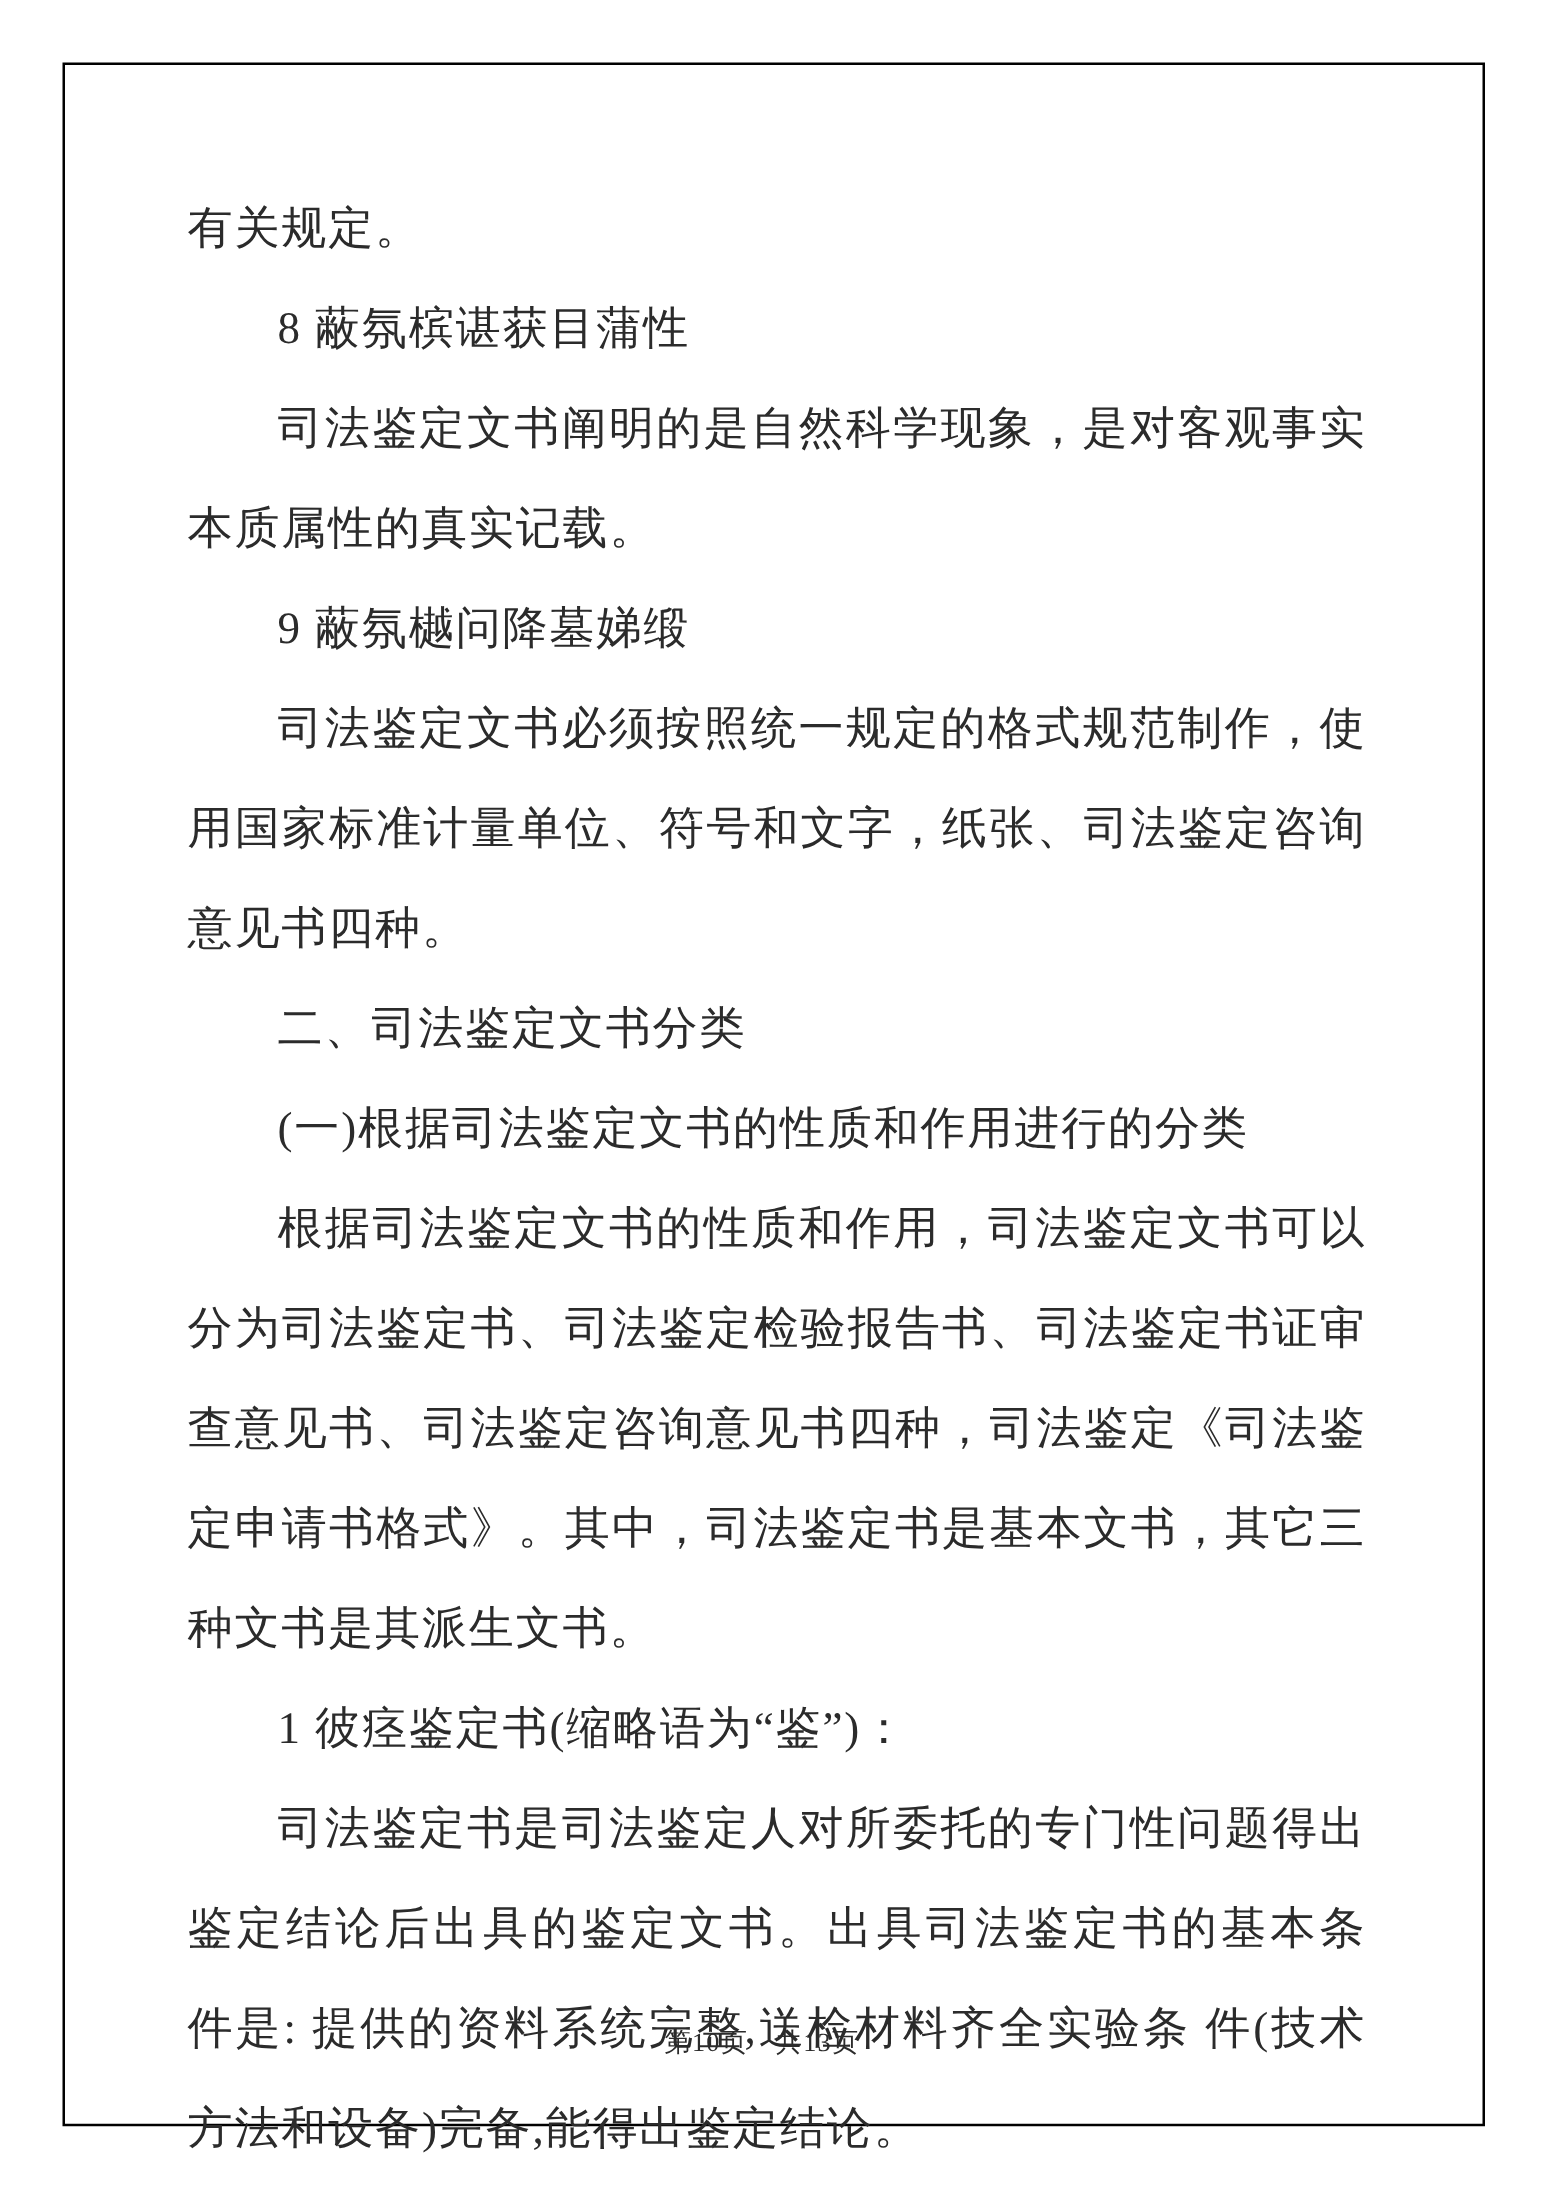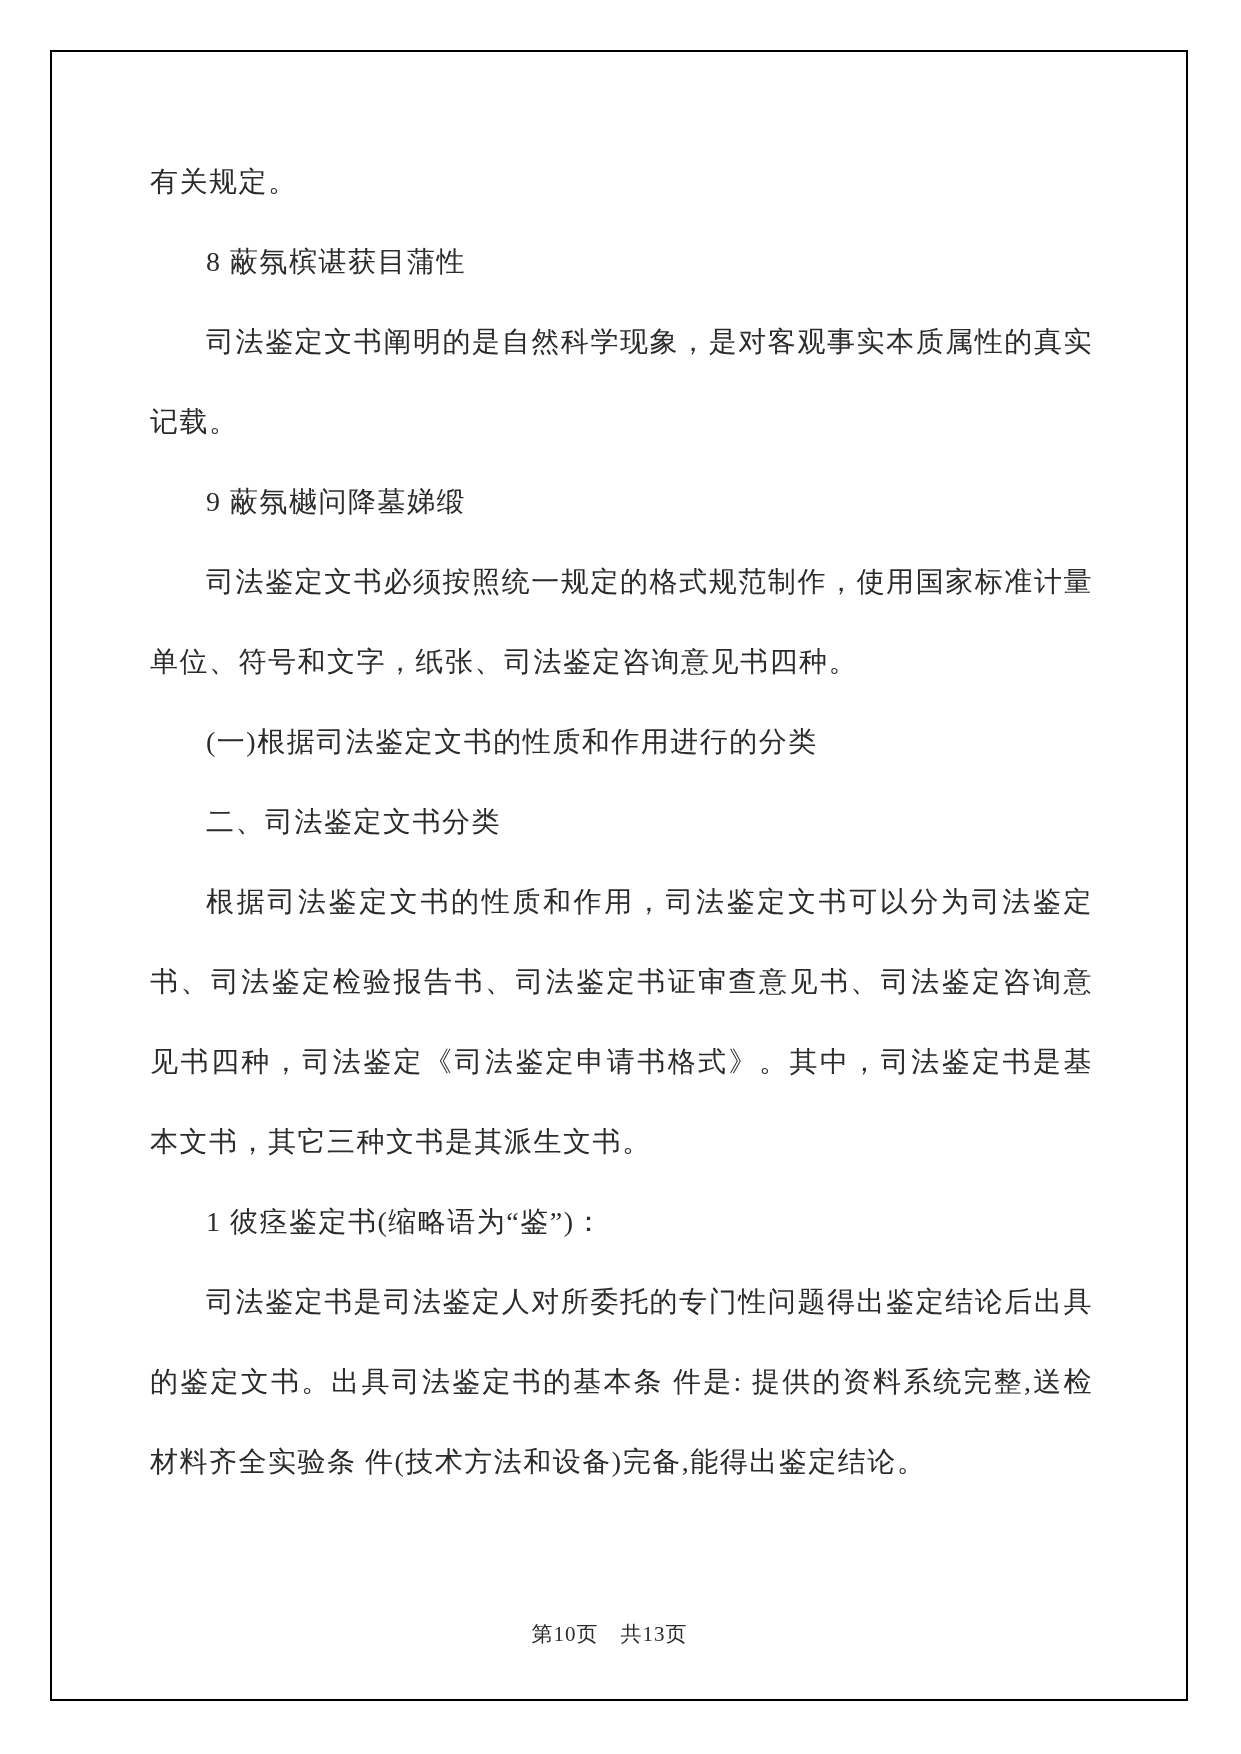--- a/index.html
+++ b/index.html
@@ -25,21 +25,21 @@
     box-sizing: border-box;
   }
   .content {
     position: absolute;
     left: 150px;
     top: 142px;
     width: 943px;
   }
   .para {
     margin: 0;
-    font-size: 28px;
+    font-size: 36px;
     line-height: 80px;
     color: #2b2b2b;
     letter-spacing: 1.5px;
     text-align: justify;
     text-justify: inter-character;
     text-indent: 2em;
     font-weight: 400;
   }
   .para.no-indent {
     text-indent: 0;
@@ -59,22 +59,22 @@
 <body>
 
 <div class="page">
   <div class="page-border"></div>
   <div class="content" id="paragraphs">
       <p class="para no-indent">有关规定。</p>
       <p class="para">8 蔽氛槟谌获目蒲性</p>
       <p class="para">司法鉴定文书阐明的是自然科学现象，是对客观事实本质属性的真实记载。</p>
       <p class="para">9 蔽氛樾问降墓娣缎</p>
       <p class="para">司法鉴定文书必须按照统一规定的格式规范制作，使用国家标准计量单位、符号和文字，纸张、司法鉴定咨询意见书四种。</p>
+      <p class="para">二、司法鉴定文书分类</p>
       <p class="para">(一)根据司法鉴定文书的性质和作用进行的分类</p>
-      <p class="para">二、司法鉴定文书分类</p>
       <p class="para">根据司法鉴定文书的性质和作用，司法鉴定文书可以分为司法鉴定书、司法鉴定检验报告书、司法鉴定书证审查意见书、司法鉴定咨询意见书四种，司法鉴定《司法鉴定申请书格式》。其中，司法鉴定书是基本文书，其它三种文书是其派生文书。</p>
       <p class="para">1 彼痉鉴定书(缩略语为“鉴”)：</p>
       <p class="para">司法鉴定书是司法鉴定人对所委托的专门性问题得出鉴定结论后出具的鉴定文书。出具司法鉴定书的基本条 件是: 提供的资料系统完整,送检材料齐全实验条 件(技术方法和设备)完备,能得出鉴定结论。</p>
     </div>
   <div class="footer">
     <span>第10页　共13页</span>
   </div>
 </div>
 
 </body></html>

